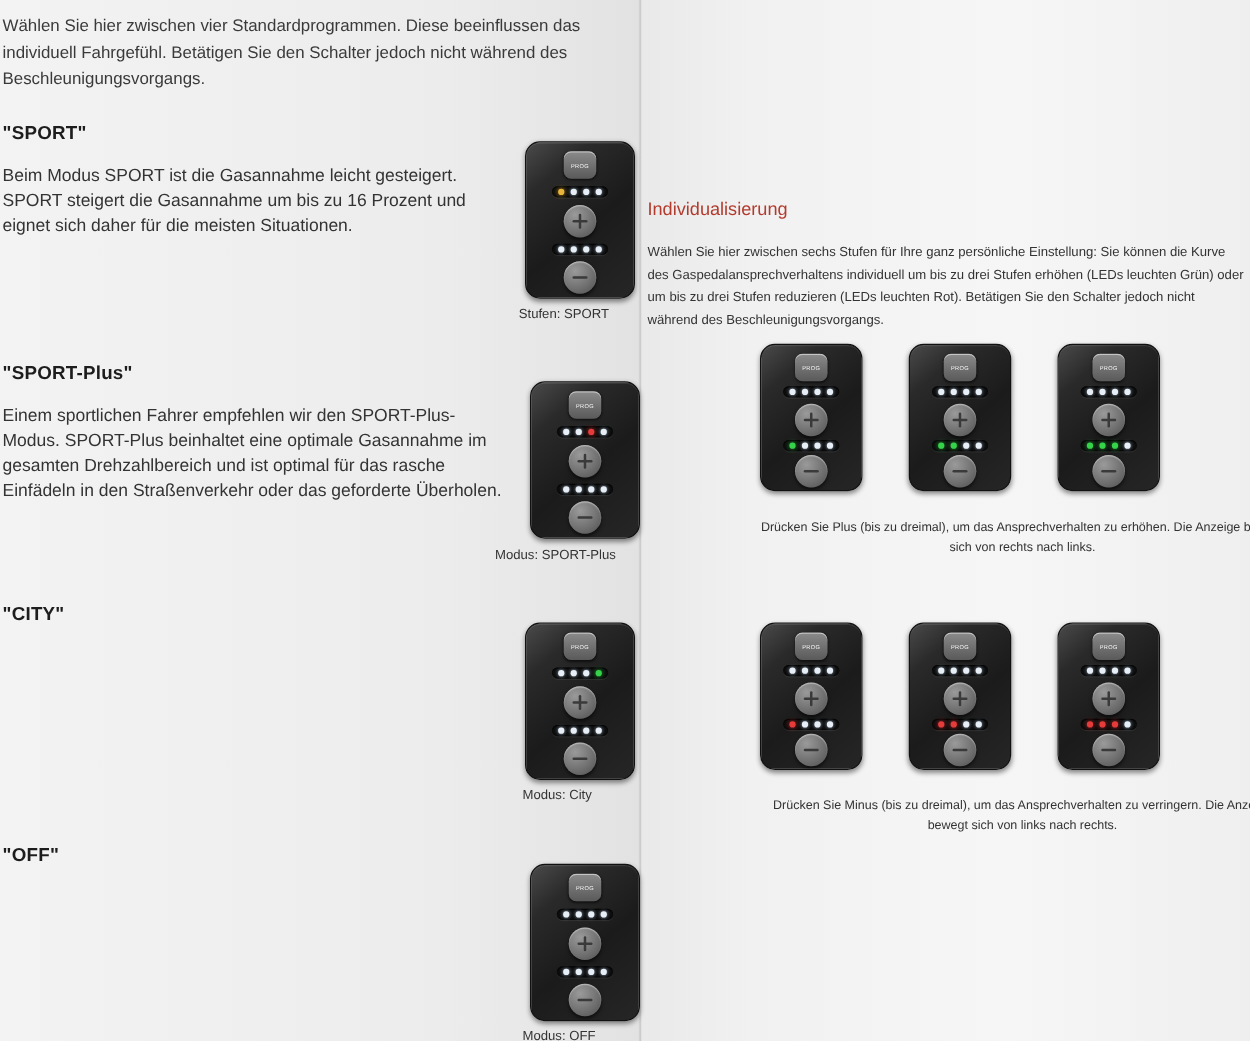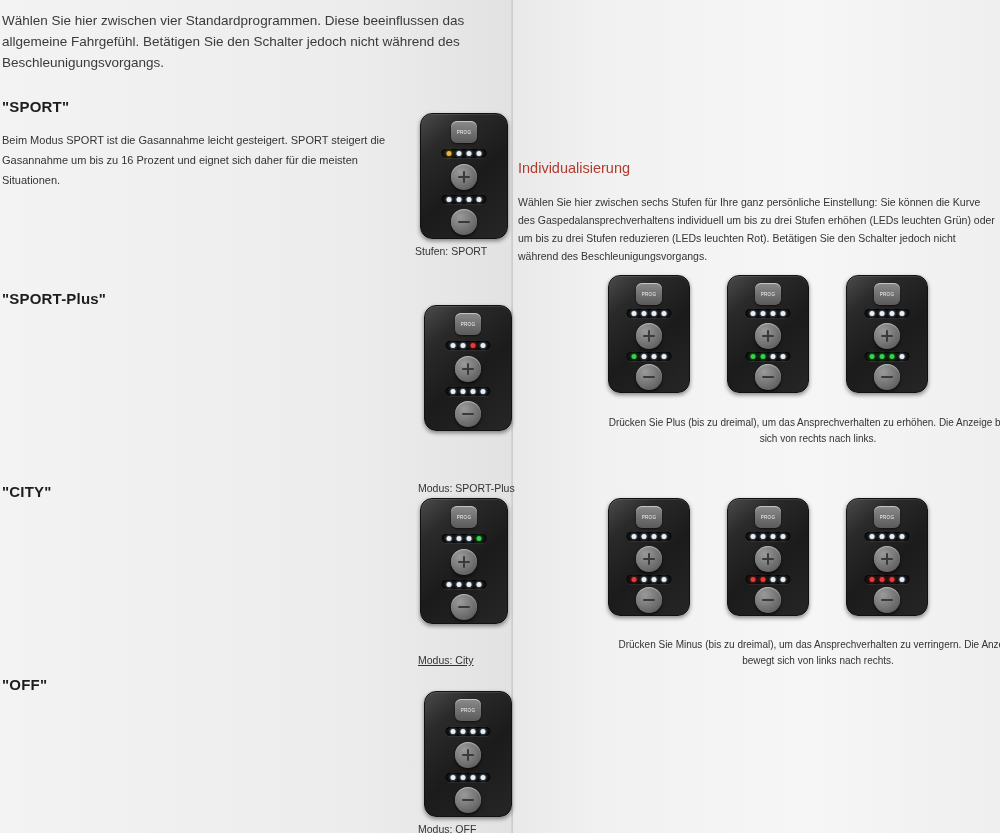--- a/index.html
+++ b/index.html
@@ -32,21 +32,21 @@
     position:absolute;left:2px;top:10px;width:500px;
     font-size:13.5px;line-height:21px;color:#3a3a3a;
   }
   .mode-title{
     position:absolute;left:2px;
     font-size:15px;font-weight:bold;color:#1d1d1d;
     letter-spacing:0.2px;
   }
   .mode-text{
     position:absolute;left:2px;width:400px;
-    font-size:11px;line-height:20px;color:#333;
+    font-size:14px;line-height:20px;color:#333;
   }
   .mode-caption{
     position:absolute;
     font-size:10.5px;color:#333;text-align:left;
   }
 
   .ind-title{
     position:absolute;left:518px;top:160px;
     font-size:14.5px;color:#b23b2e;font-weight:normal;
   }
@@ -114,31 +114,32 @@
   }
 </style>
 </head>
 <body>
 
 <div class="page">
   <div class="left-panel"></div>
   <div class="right-panel"></div>
   <div class="divider"></div>
 
-  <div class="intro">Wählen Sie hier zwischen vier Standardprogrammen. Diese beeinflussen das allgemeine Fahrgefühl. Betätigen Sie den Schalter jedoch nicht während des Beschleunigungsvorgangs.</div>
+  <div class="intro">Wählen Sie hier zwischen vier Standardprogrammen. Diese beeinflussen das individuell Fahrgefühl. Betätigen Sie den Schalter jedoch nicht während des Beschleunigungsvorgangs.</div>
 
   <div class="mode-title" style="top:98px;">"SPORT"</div>
   <div class="mode-text" style="top:130px;">Beim Modus SPORT ist die Gasannahme leicht gesteigert. SPORT steigert die Gasannahme um bis zu 16 Prozent und eignet sich daher für die meisten Situationen.</div>
   <div class="mode-caption" style="left:415px;top:245px;">Stufen: SPORT</div>
 
   <div class="mode-title" style="top:290px;">"SPORT-Plus"</div>
-  <div class="mode-caption" style="left:418px;top:438px;margin-top:44px;">Modus: SPORT-Plus</div>
+  <div class="mode-text" style="top:322px;">Einem sportlichen Fahrer empfehlen wir den SPORT-Plus-Modus. SPORT-Plus beinhaltet eine optimale Gasannahme im gesamten Drehzahlbereich und ist optimal für das rasche Einfädeln in den Straßenverkehr oder das geforderte Überholen.</div>
+  <div class="mode-caption" style="left:396px;top:438px;">Modus: SPORT-Plus</div>
 
   <div class="mode-title" style="top:483px;">"CITY"</div>
-  <div class="mode-caption" style="left:418px;top:654px;text-decoration:underline;">Modus: City</div>
+  <div class="mode-caption" style="left:418px;top:630px;">Modus: City</div>
 
   <div class="mode-title" style="top:676px;">"OFF"</div>
   <div class="mode-caption" style="left:418px;top:823px;">Modus: OFF</div>
 
   <div class="ind-title">Individualisierung</div>
   <div class="ind-text">Wählen Sie hier zwischen sechs Stufen für Ihre ganz persönliche Einstellung: Sie können die Kurve des Gaspedalansprechverhaltens individuell um bis zu drei Stufen erhöhen (LEDs leuchten Grün) oder um bis zu drei Stufen reduzieren (LEDs leuchten Rot). Betätigen Sie den Schalter jedoch nicht während des Beschleunigungsvorgangs.</div>
   <div class="ind-caption" style="left:608px;top:415px;">Drücken Sie Plus (bis zu dreimal), um das Ansprechverhalten zu erhöhen. Die Anzeige bewegt sich von rechts nach links.</div>
   <div class="ind-caption" style="left:608px;top:637px;">Drücken Sie Minus (bis zu dreimal), um das Ansprechverhalten zu verringern. Die Anzeige bewegt sich von links nach rechts.</div>
 
   <div id="devices">

